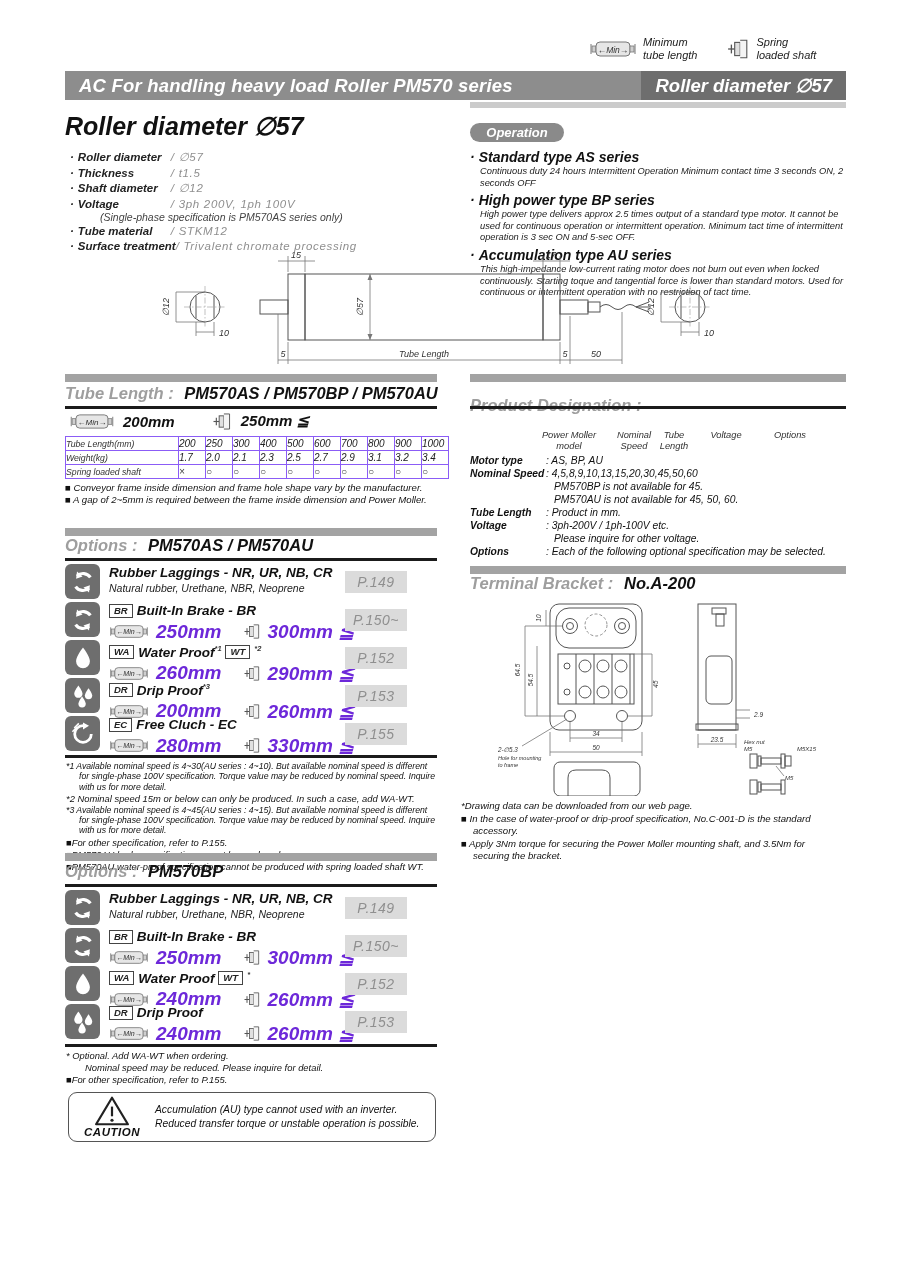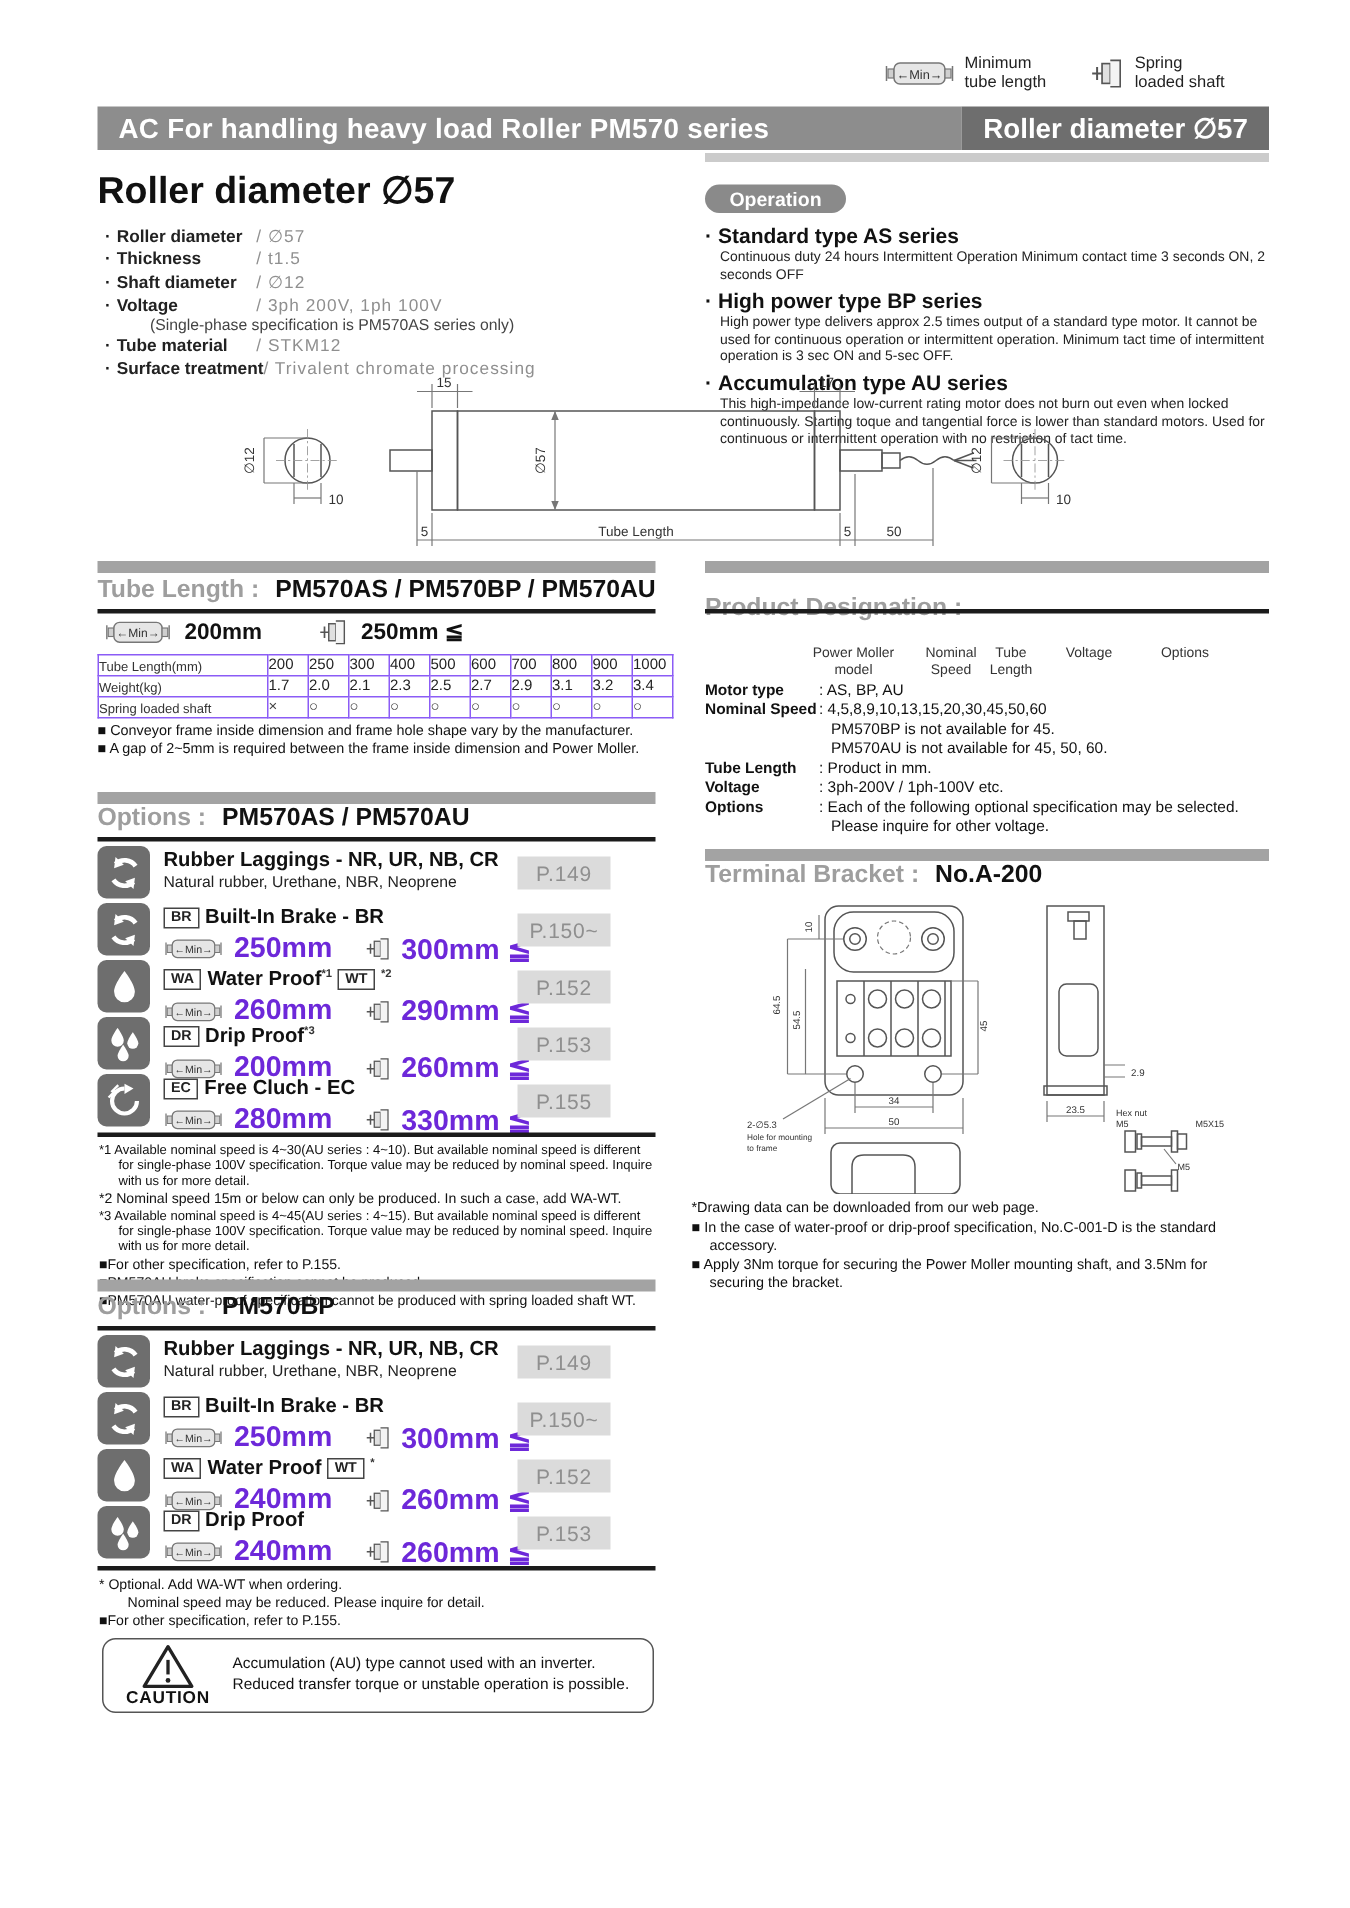--- a/index.html
+++ b/index.html
@@ -1,17 +1,17 @@
 <!DOCTYPE html>
 <html><head>
 <meta charset="utf-8">
 <style>
   html,body{margin:0;padding:0;background:#fff;}
   body{width:900px;height:1272px;position:relative;font-family:"Liberation Sans",sans-serif;color:#1a1a1a;overflow:hidden;}
-  #page{position:absolute;inset:0;}
+  #page{position:absolute;inset:0;font-style:italic;}
   svg text{font-family:"Liberation Sans",sans-serif;fill:#333;}
 
   
   .legend{position:absolute;left:590px;top:36px;display:flex;gap:30px;}
   .legend-item{display:flex;align-items:center;gap:7px;}
   .legend-ic{width:46px;height:20px;}
   .legend-ic.sp{width:22px;height:20px;}
   .legend-label{font-size:11px;line-height:1.2;color:#222;}
 
   
@@ -346,22 +346,22 @@
   <div class="pd-sub" style="left:760px;width:60px;">
     <span>Options</span>
   </div>
   <div class="pd-specs">
     <div class="pd-row"><span class="pd-label">Motor type</span><span>: AS, BP, AU</span></div>
     <div class="pd-row"><span class="pd-label">Nominal Speed</span><span>: 4,5,8,9,10,13,15,20,30,45,50,60</span></div>
     <div class="pd-row cont"><span>PM570BP is not available for 45.</span></div>
     <div class="pd-row cont"><span>PM570AU is not available for 45, 50, 60.</span></div>
     <div class="pd-row"><span class="pd-label">Tube Length</span><span>: Product in mm.</span></div>
     <div class="pd-row"><span class="pd-label">Voltage</span><span>: 3ph-200V / 1ph-100V etc.</span></div>
+    <div class="pd-row cont"><span>Please inquire for other voltage.</span></div>
     <div class="pd-row"><span class="pd-label">Options</span><span>: Each of the following optional specification may be selected.</span></div>
-    <div class="pd-row cont"><span>Please inquire for other voltage.</span></div>
   </div>
 
   <div class="secbar" style="left:65px;top:528px;width:372px;"></div>
   <div class="sec-head" style="left:65px;top:536px;">
     <span class="g">Options :</span>
     <span class="b">PM570AS / PM570AU</span>
   </div>
   <div class="rule" style="left:65px;top:558px;width:372px;"></div>
   <div class="options-list" style="top:564px;">
     <div class="opt-row">

